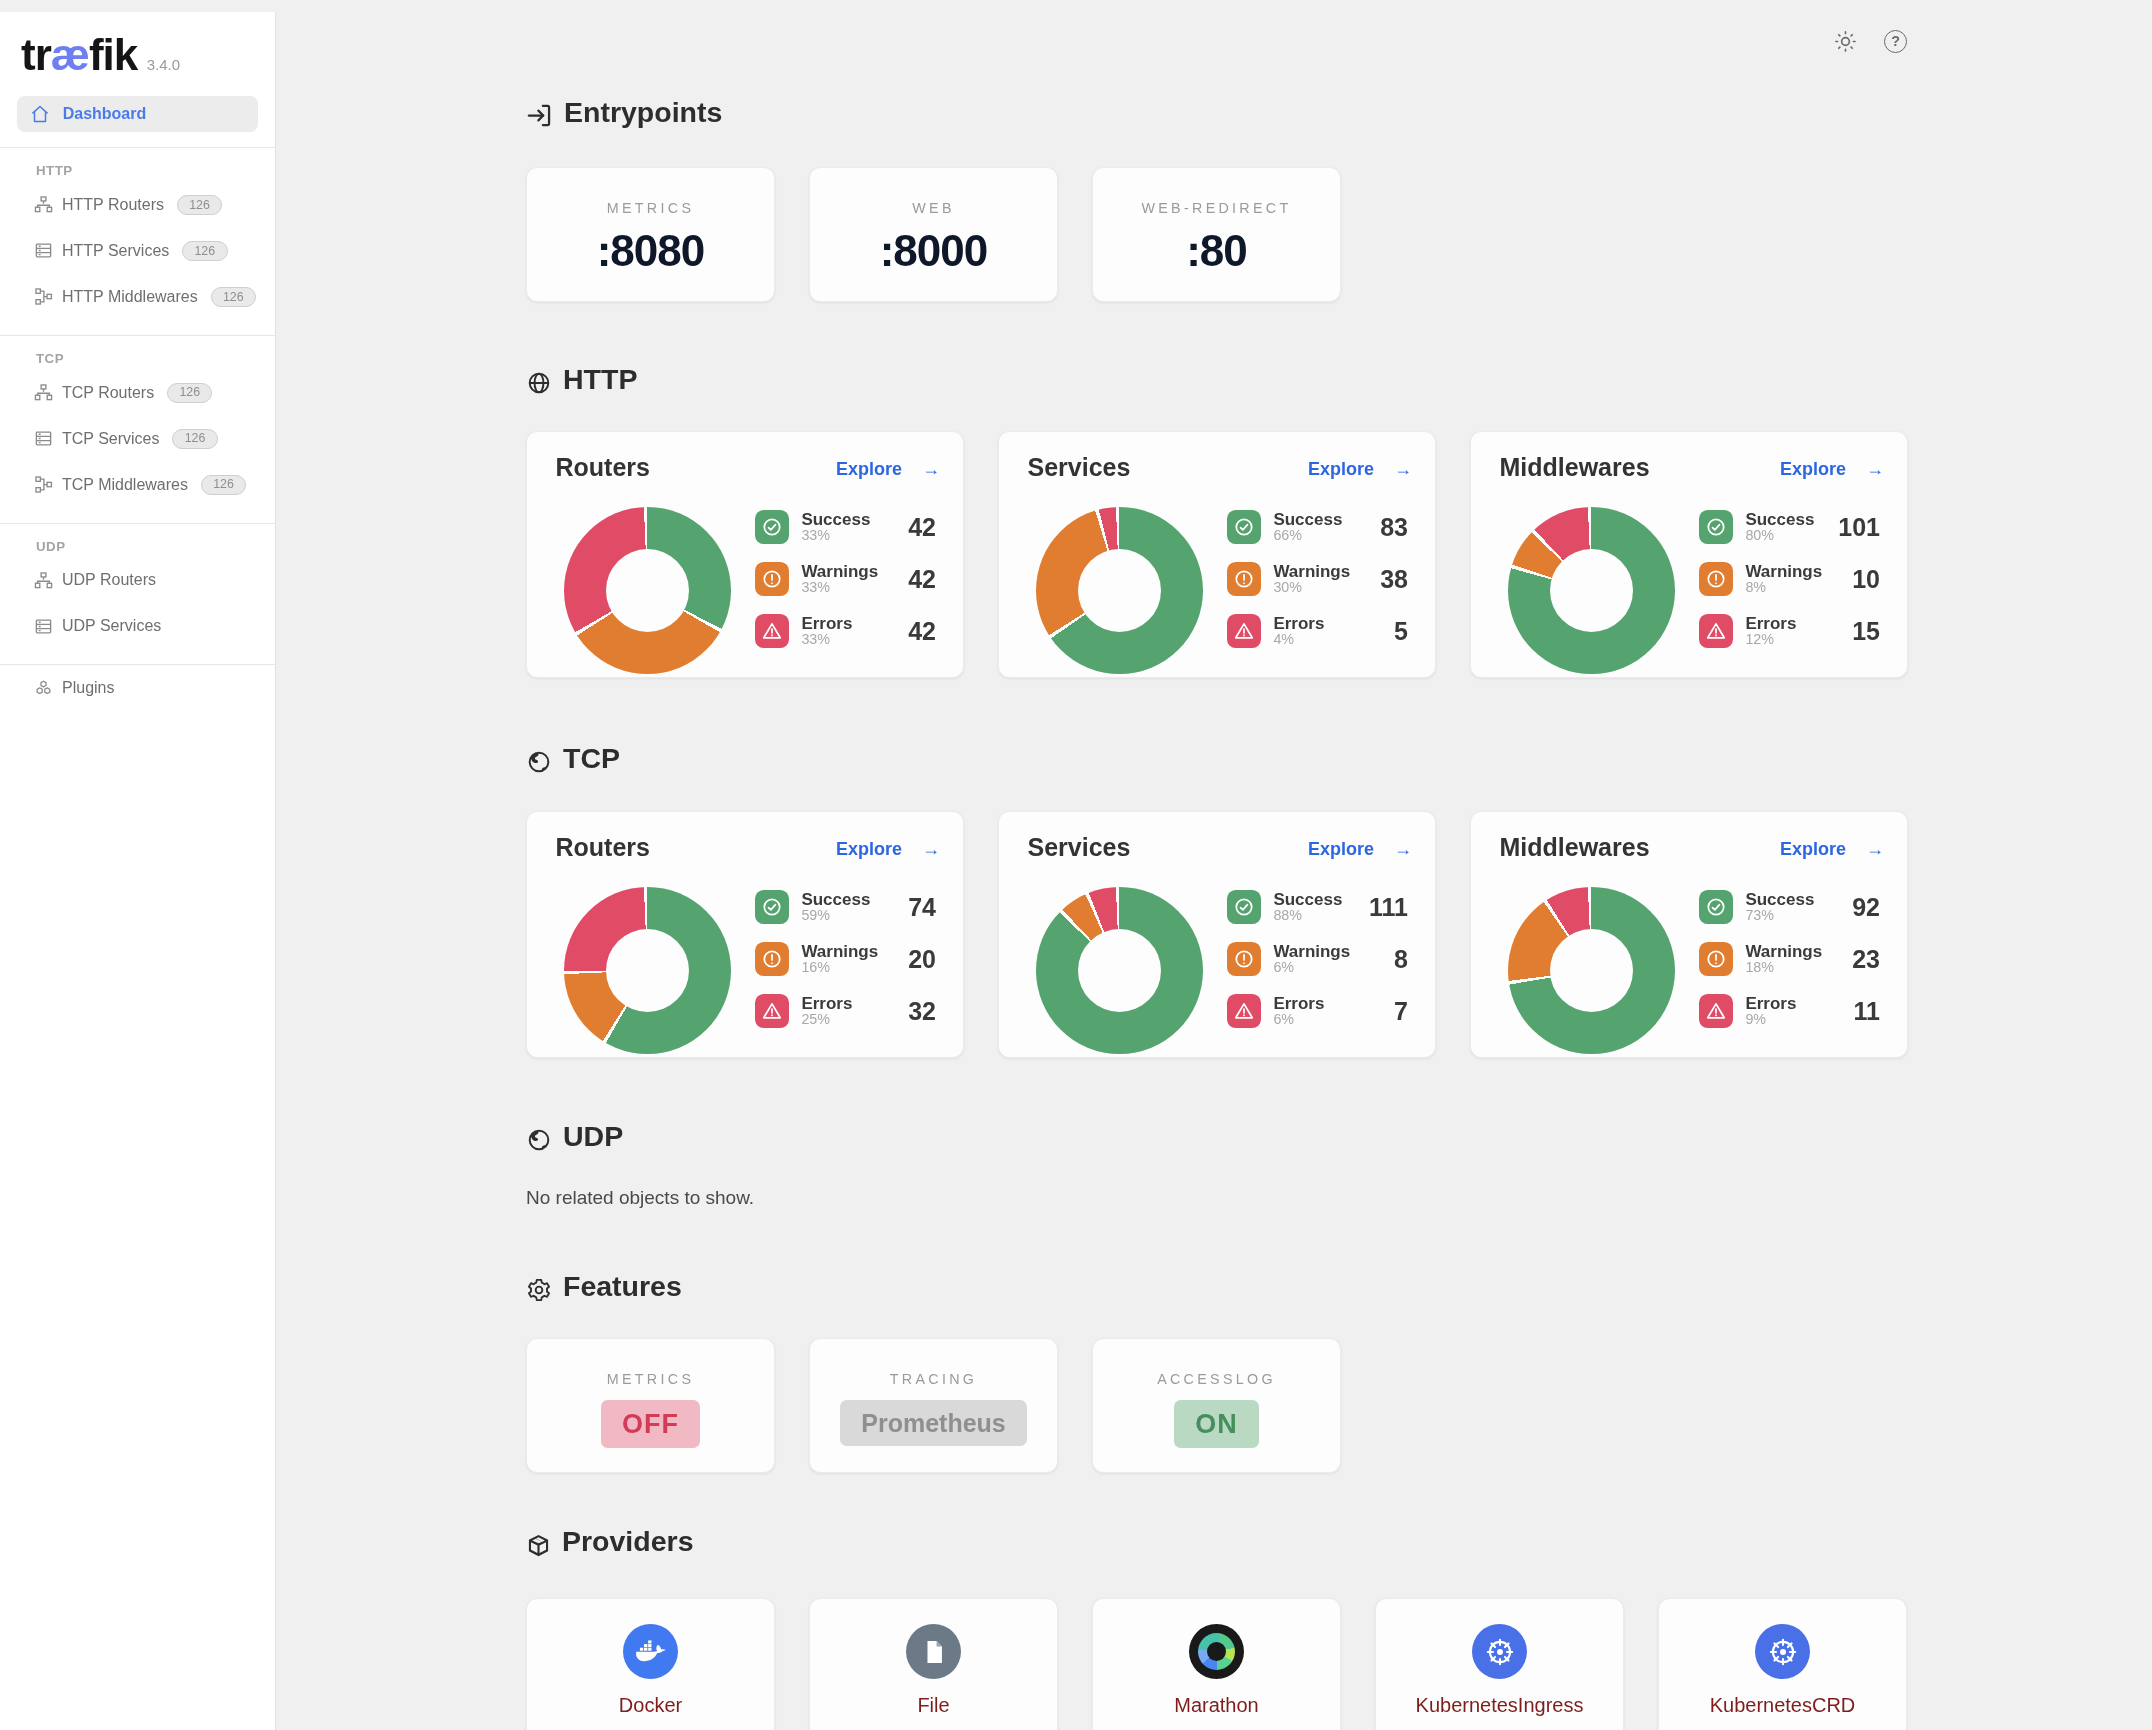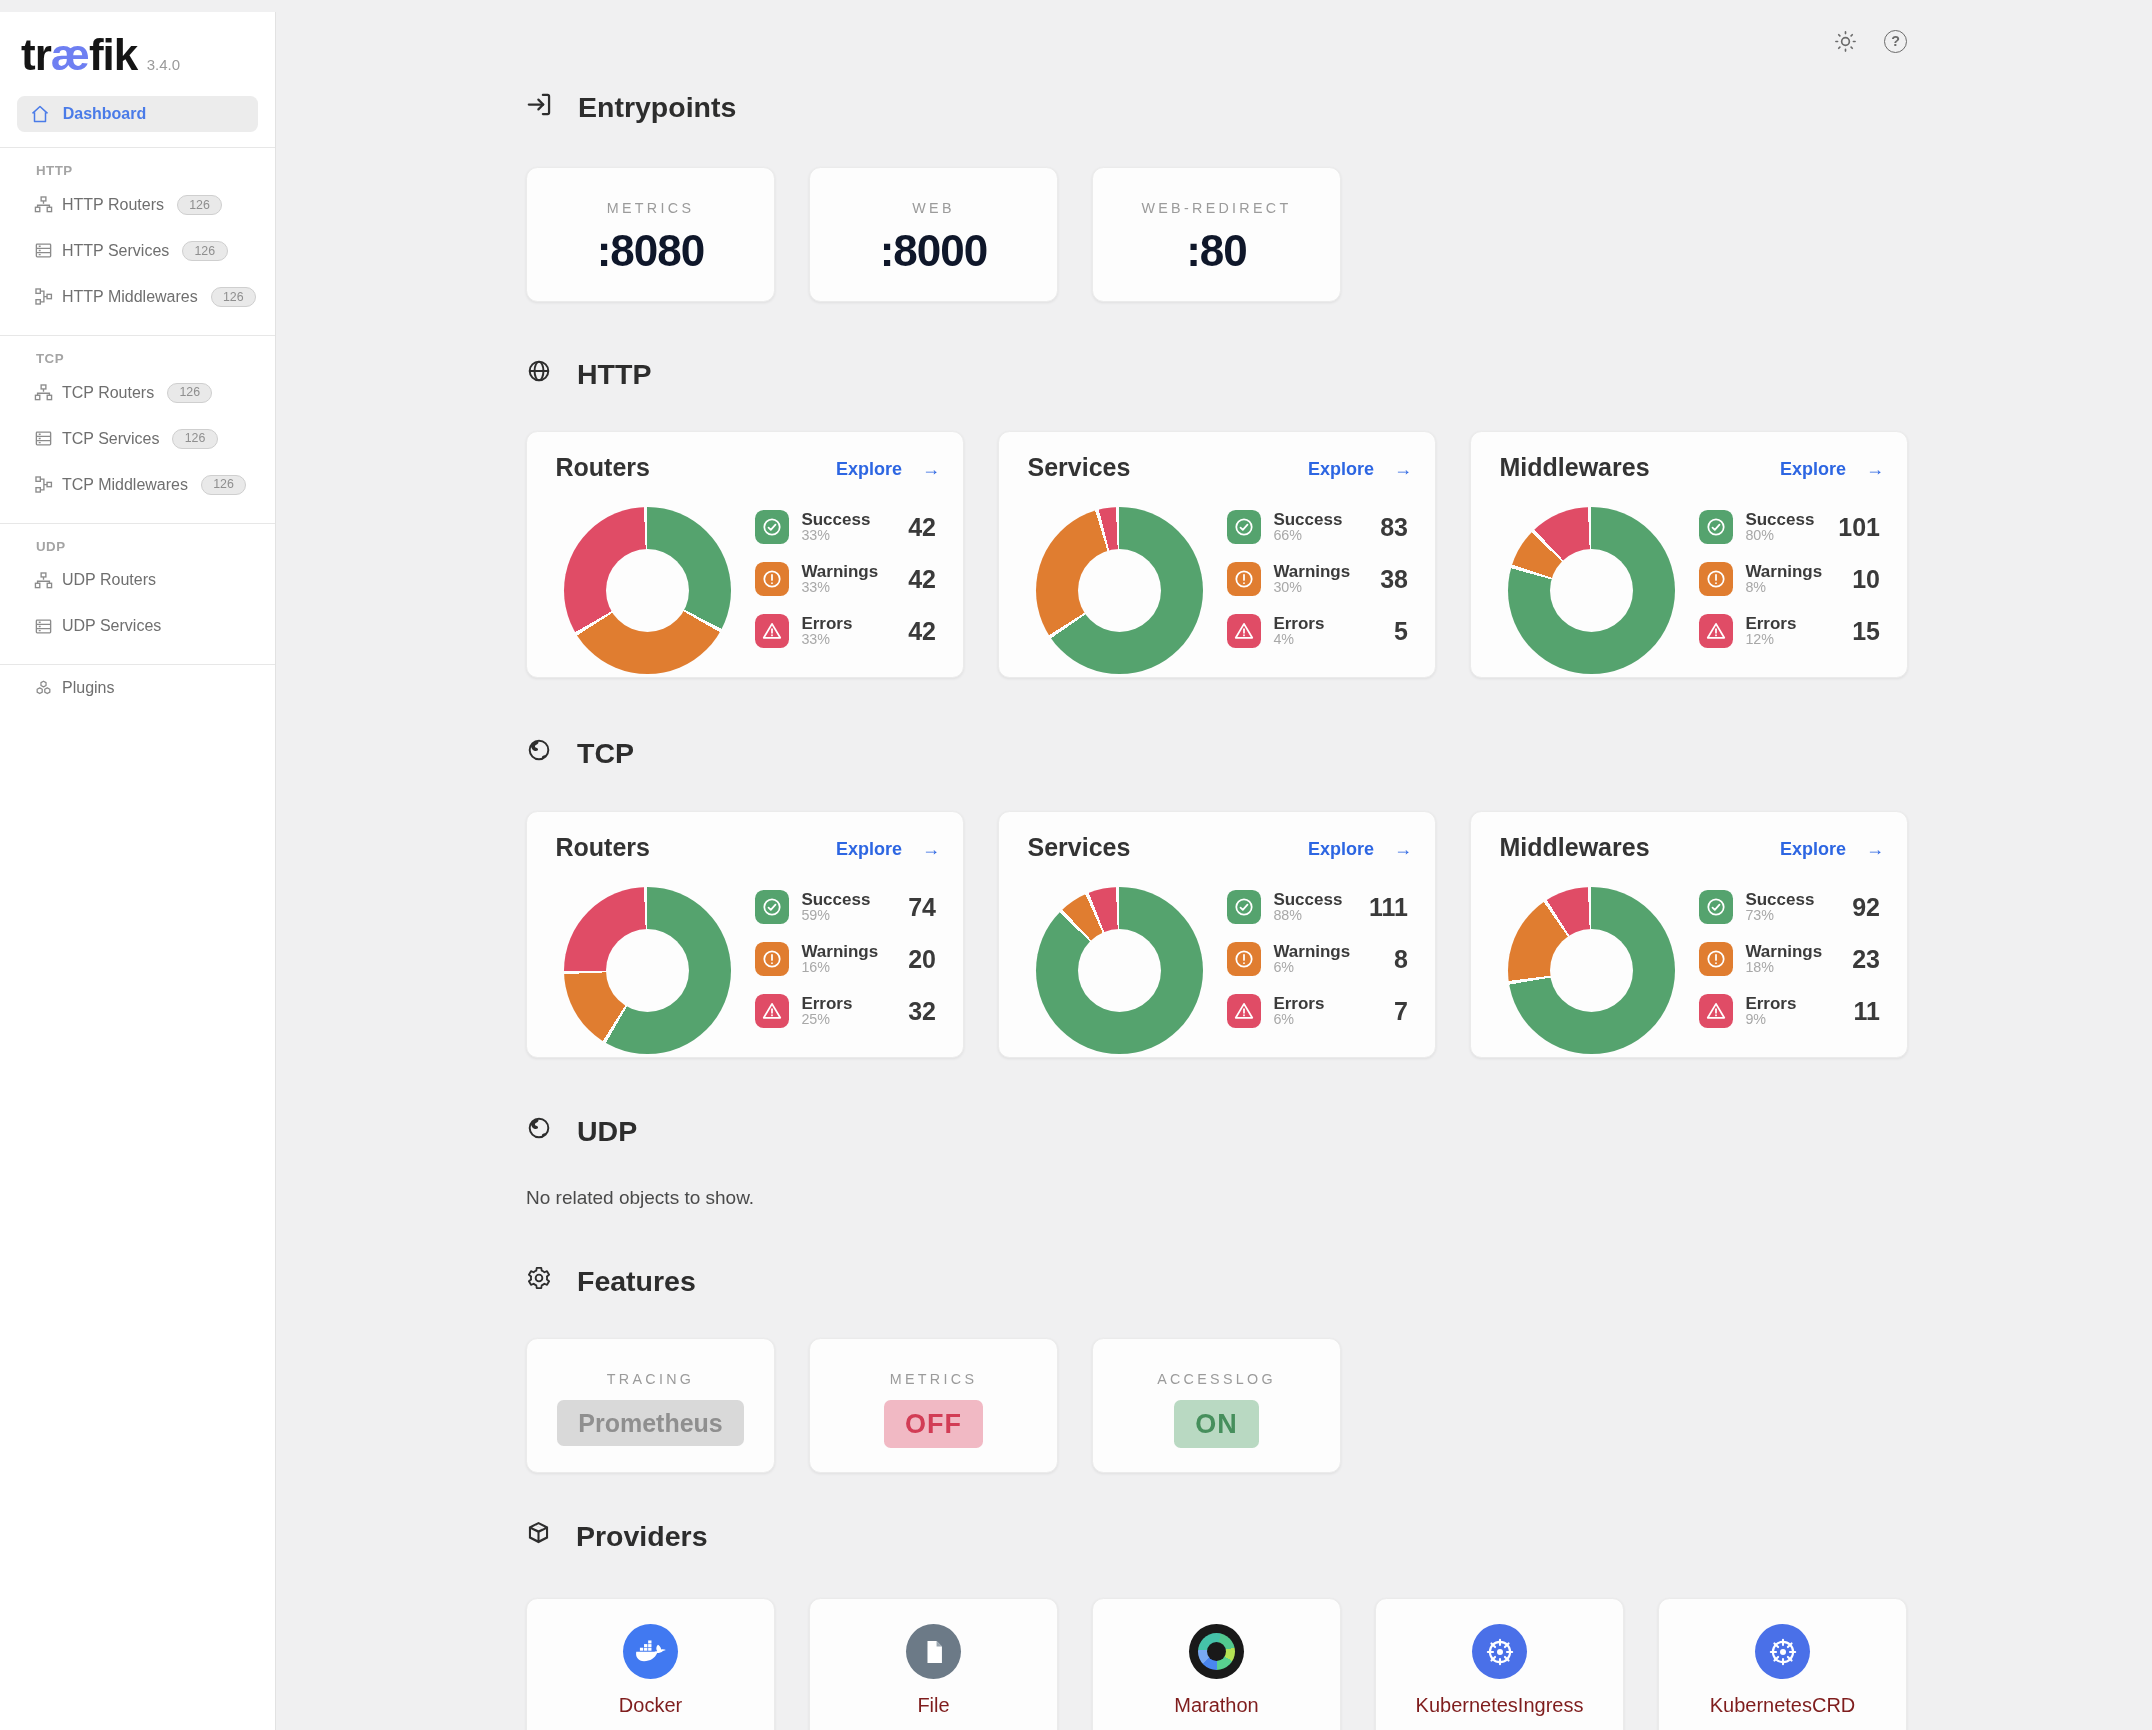--- a/index.html
+++ b/index.html
@@ -25,21 +25,21 @@
   .badge{margin-left:3.8px;font-size:12.4px;color:#8f8f8f;background:#e9e9e9;border:1px solid #cfcfcf;
          border-radius:11.4px;padding:2.9px 11.4px;line-height:1;}
 
   
   .main{position:absolute;left:276px;top:0;width:1877px;height:1730px;}
   .topicons{position:absolute;top:28.5px;right:245px;display:flex;gap:25px;align-items:center;}
   .icon-btn{width:25px;height:25px;display:flex;align-items:center;justify-content:center;cursor:pointer;color:#6b6b6b;}
   .help-circle{width:23px;height:23px;border:1.6px solid #6b6b6b;border-radius:50%;
                display:flex;align-items:center;justify-content:center;font-size:14.3px;font-weight:700;color:#6b6b6b;}
 
-  .section-header{position:absolute;left:250px;display:flex;align-items:flex-start;gap:25px;height:38px;}
+  .section-header{position:absolute;left:250px;display:flex;align-items:flex-end;gap:11px;height:38px;}
   .section-header .txt{font-size:28.5px;font-weight:700;color:#2d2d2d;}
   .section-header svg{color:#2d2d2d;}
 
   .cardrow{position:absolute;left:250px;display:flex;gap:34px;}
 
   .smallcard{width:249px;height:135px;background:#fdfdfd;border:1px solid #ebebeb;border-radius:11.4px;
              box-shadow:0 1px 2.9px rgba(0,0,0,.07);display:flex;flex-direction:column;align-items:center;}
   .smallcard .cap{margin-top:32px;font-size:14.3px;letter-spacing:3.3px;color:#9b9b9b;}
   .smallcard .port{margin-top:9.5px;font-size:44px;font-weight:700;color:#0f172a;letter-spacing:-1px;}
 
@@ -579,26 +579,26 @@
 
     <div class="section-header" style="top:1265px;">
       <svg width="26" height="26" viewBox="0 0 24 24" fill="none" stroke="#2d2d2d" stroke-width="1.7" stroke-linejoin="round">
           <circle cx="12" cy="12" r="3.1"></circle>
           <path d="M19.3 13.4a7.6 7.6 0 0 0 0-2.8l2-1.6-1.9-3.3-2.4 1a7.6 7.6 0 0 0-2.5-1.5L14.1 2.7h-4.2l-.4 2.5a7.6 7.6 0 0 0-2.5 1.5l-2.4-1-1.9 3.3 2 1.6a7.6 7.6 0 0 0 0 2.8l-2 1.6 1.9 3.3 2.4-1a7.6 7.6 0 0 0 2.5 1.5l.4 2.5h4.2l.4-2.5a7.6 7.6 0 0 0 2.5-1.5l2.4 1 1.9-3.3z"></path>
         </svg>
       <span class="txt">Features</span>
     </div>
     <div class="cardrow" style="top:1338px;">
       <div class="smallcard">
+        <div class="cap">METRICS</div>
+        <div class="pill off">OFF</div>
+      </div>
+      <div class="smallcard">
         <div class="cap">TRACING</div>
         <div class="pill neutral">Prometheus</div>
-      </div>
-      <div class="smallcard">
-        <div class="cap">METRICS</div>
-        <div class="pill off">OFF</div>
       </div>
       <div class="smallcard">
         <div class="cap">ACCESSLOG</div>
         <div class="pill on">ON</div>
       </div>
     </div>
 
     <div class="section-header" style="top:1520px;">
       <svg width="25" height="25" viewBox="0 0 24 24" fill="#2d2d2d">
           <path d="M12 1.8 2.8 6.4v11.2L12 22.2l9.2-4.6V6.4zM12 4.1l6.1 3-2.3 1.2-6.2-3zm-2.6 1.3 6.2 3.1L12 9.8 5.9 7.1zM4.8 8.8l6.2 3.1v7.2l-6.2-3.1zm14.4 0v7.2l-6.2 3.1v-7.2z"></path>

